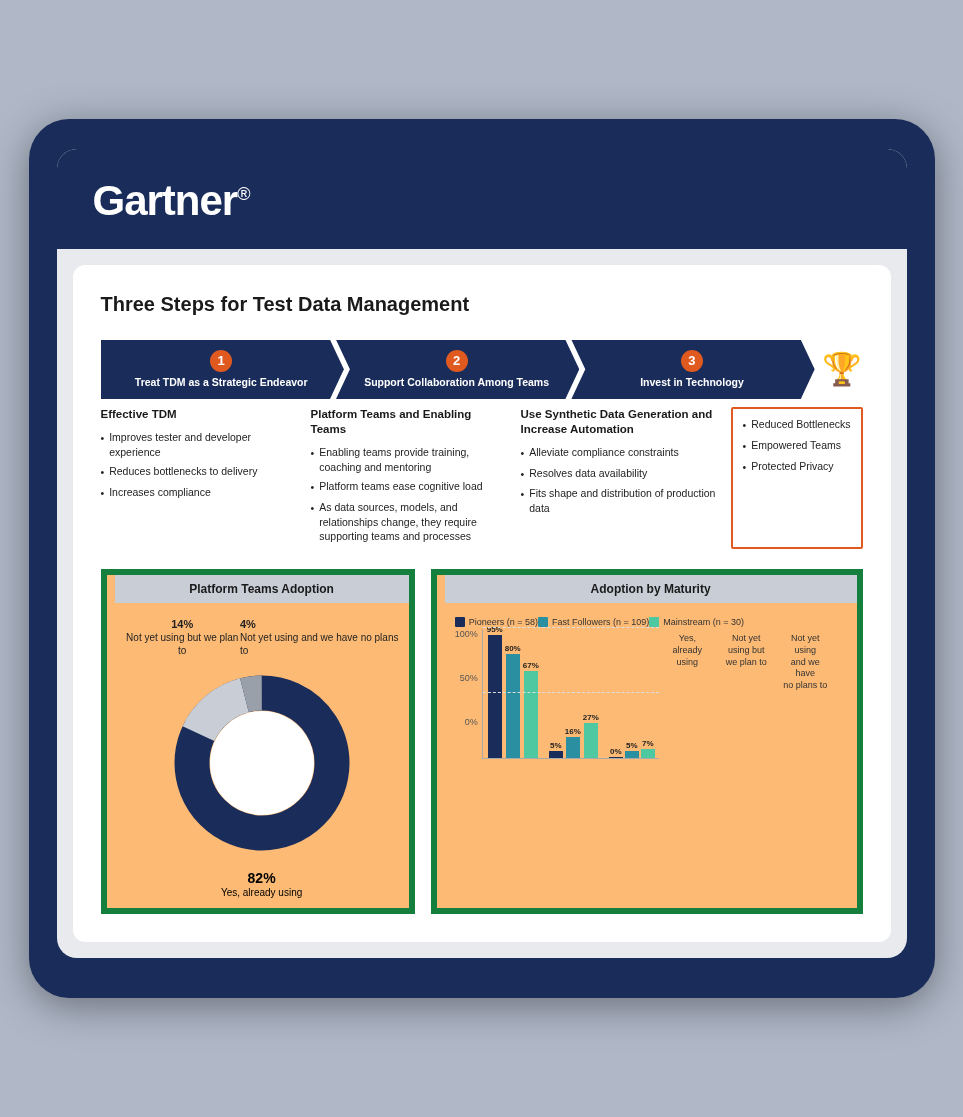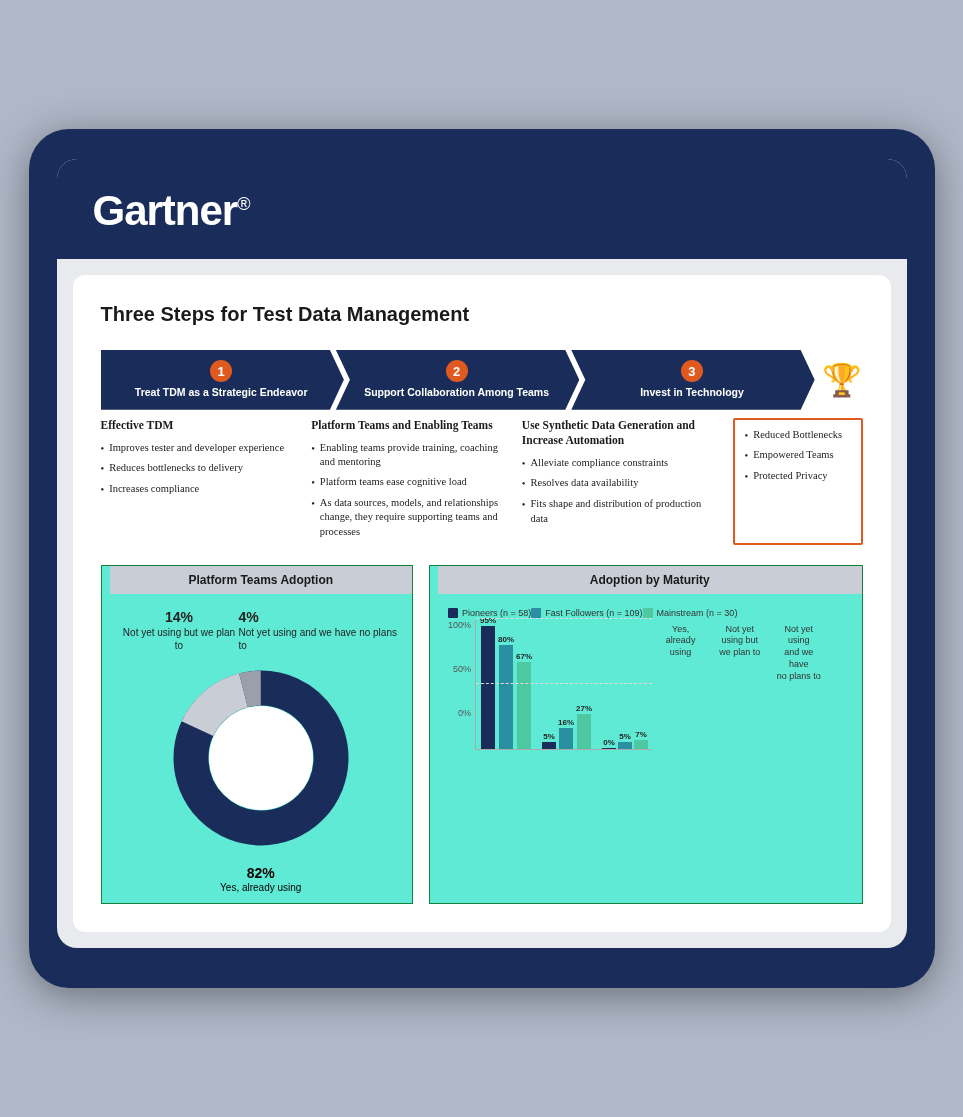--- a/index.html
+++ b/index.html
@@ -106,21 +106,20 @@
     }
     .trophy-icon {
       color: #e05a20;
       font-size: 32px;
     }
     
     .bullet-columns {
       display: flex;
       gap: 4px;
       margin-top: 5px;
-      font-family: Liberation Serif, serif;
     }
     .bullet-col {
       flex: 1;
       padding-right: 10px;
     }
     .bullet-col-header {
       font-size: 11.5px;
       font-weight: 800;
       color: #1a1a1a;
       margin-bottom: 8px;
@@ -150,22 +149,22 @@
       font-size: 10.5px;
     }
     
     .charts-section {
       display: flex;
       gap: 16px;
       margin-top: 20px;
     }
     .chart-panel {
       flex: 1;
-      background: #5eead4;
-      border: 1px solid #15803d;
+      background: #fdba74;
+      border: 6px solid #15803d;
       padding-left: 8px;
     }
     .chart-header {
       background: #c8cdd6;
       text-align: center;
       font-size: 12px;
       font-weight: 700;
       padding: 7px 10px;
       color: #1a1a1a;
     }
@@ -179,21 +178,21 @@
       flex-direction: column;
       align-items: center;
     }
     .donut-label {
       font-size: 10px;
       color: #222;
       text-align: center;
       line-height: 1.3;
     }
     .donut-label strong {
-      font-size: 14px;
+      font-size: 11px;
       display: block;
     }
     .donut-bottom-label {
       text-align: center;
       margin-top: 6px;
     }
     
     .bar-legend {
       display: flex;
       margin-bottom: 2px;

